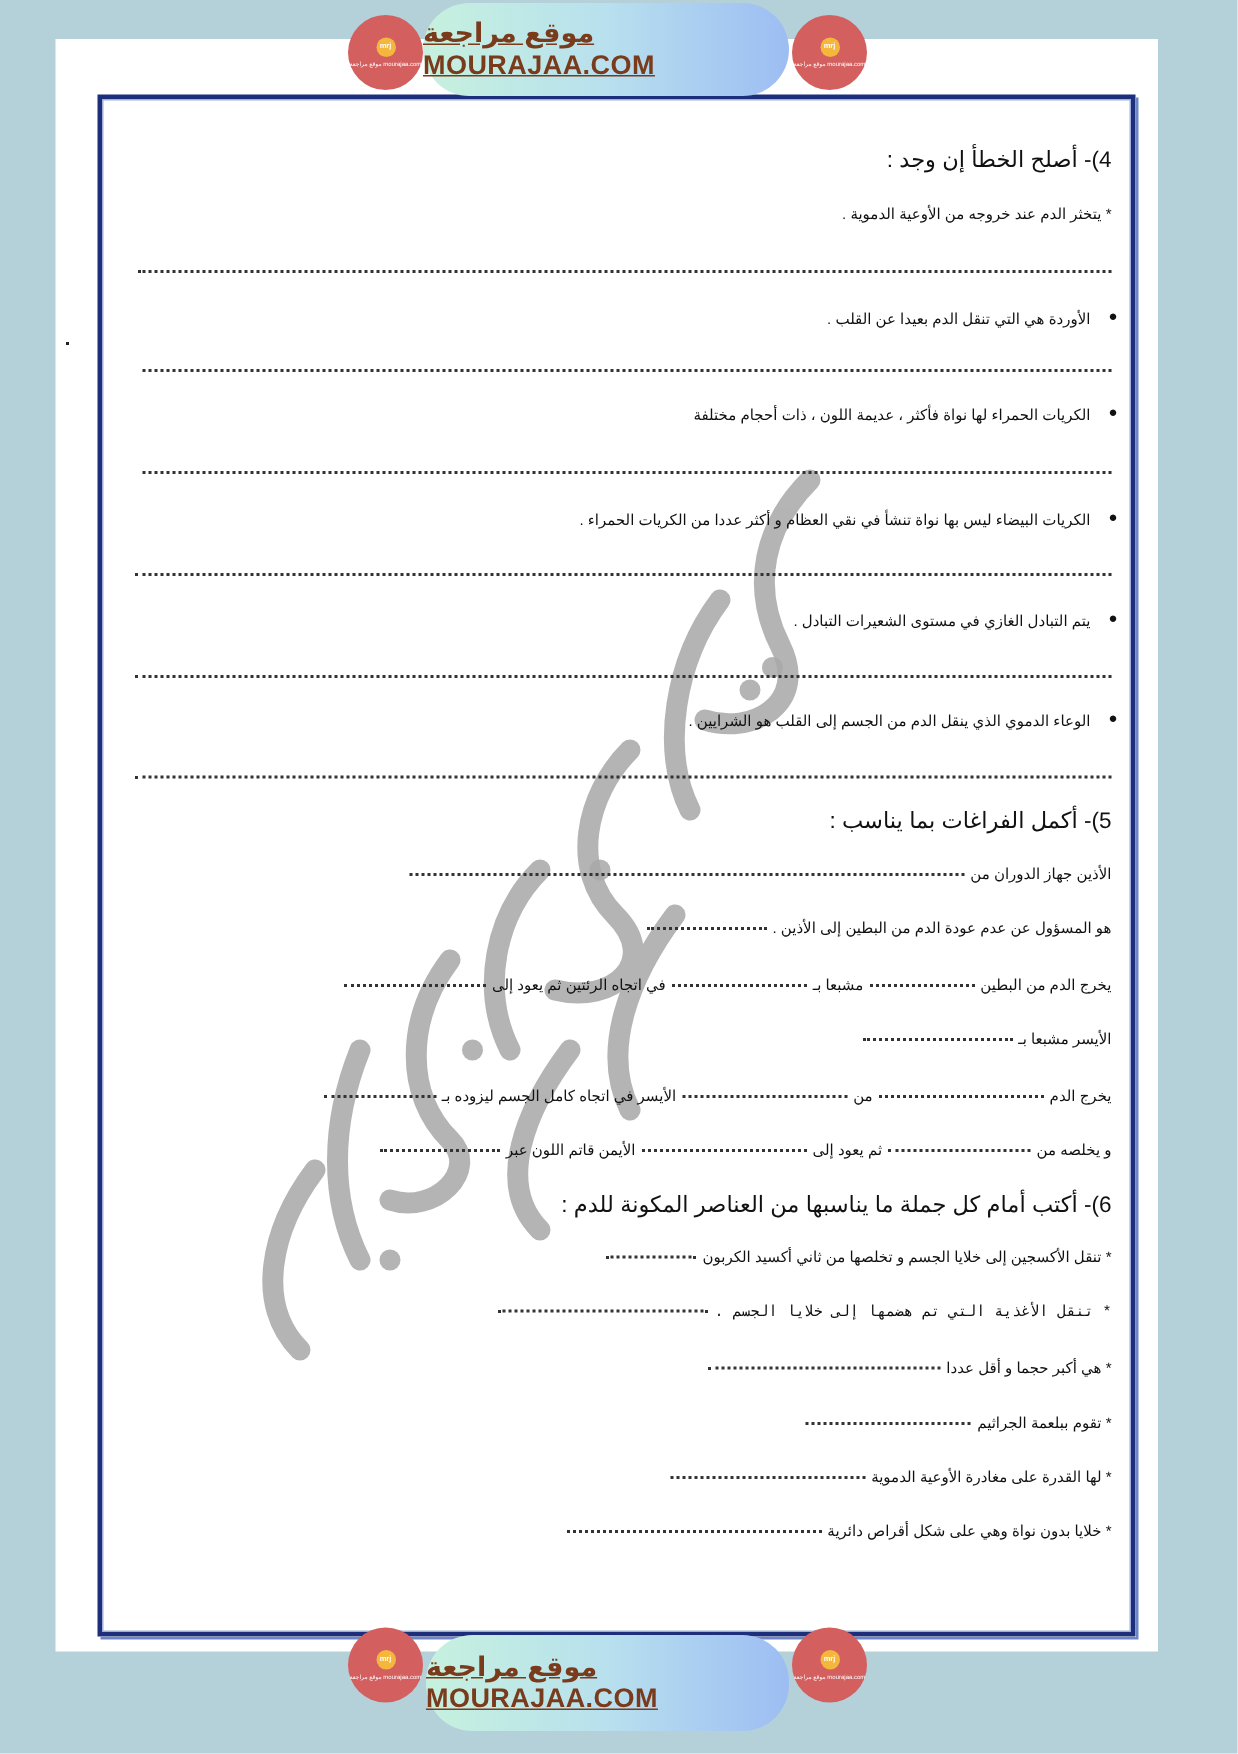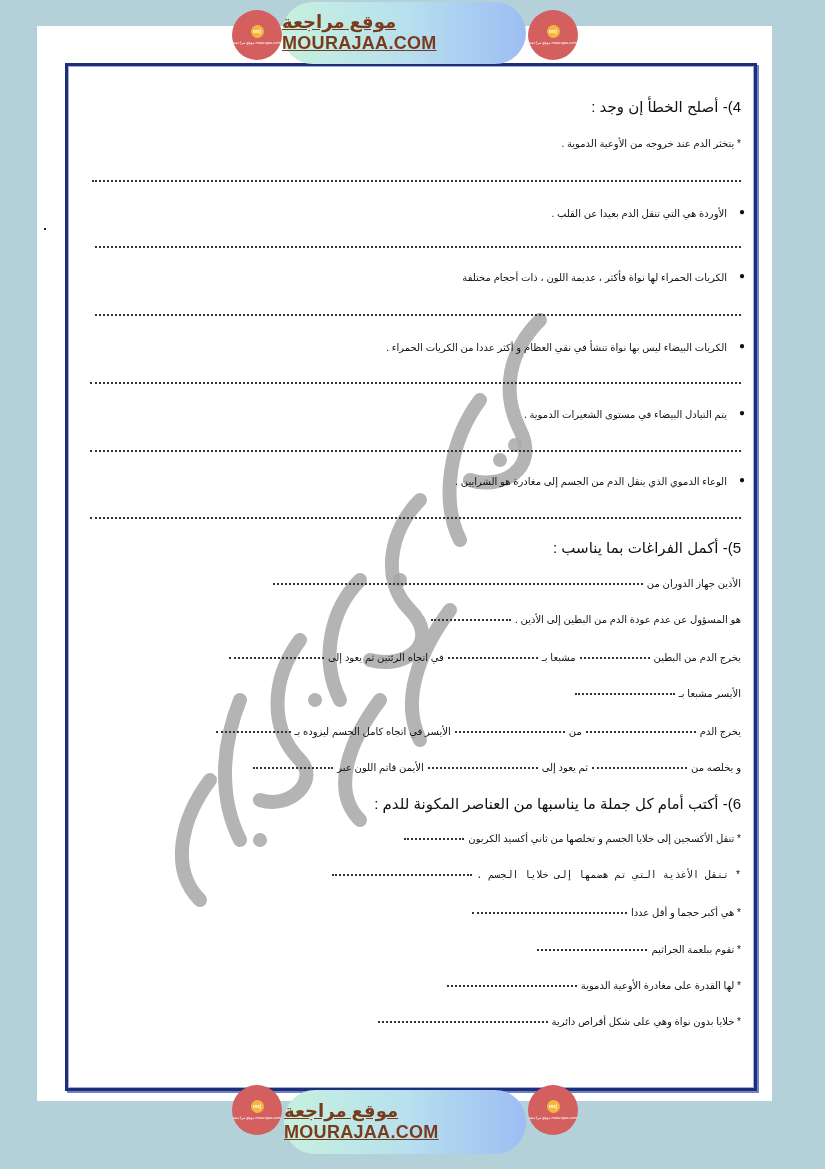--- a/index.html
+++ b/index.html
@@ -113,24 +113,24 @@
 
   <div class="line bullet" style="top:204px;">الأوردة هي التي تنقل الدم بعيدا عن القلب .</div>
   <div class="dotline" style="top:246px; left:95px;"></div>
 
   <div class="line bullet" style="top:268px;">الكريات الحمراء لها نواة فأكثر ، عديمة اللون ، ذات أحجام مختلفة</div>
   <div class="dotline" style="top:314px; left:95px;"></div>
 
   <div class="line bullet" style="top:338px;">الكريات البيضاء ليس بها نواة تنشأ في نقي العظام و أكثر عددا من الكريات الحمراء .</div>
   <div class="dotline" style="top:382px; left:90px;"></div>
 
-  <div class="line bullet" style="top:405px;">يتم التبادل البيضاء في مستوى الشعيرات الدموية .</div>
+  <div class="line bullet" style="top:405px;">يتم التبادل الغازي في مستوى الشعيرات التبادل .</div>
   <div class="dotline" style="top:450px; left:90px;"></div>
 
-  <div class="line bullet" style="top:472px;">الوعاء الدموي الذي ينقل الدم من الجسم إلى مغادرة هو الشرايين .</div>
+  <div class="line bullet" style="top:472px;">الوعاء الدموي الذي ينقل الدم من الجسم إلى القلب هو الشرايين .</div>
   <div class="dotline" style="top:517px; left:90px;"></div>
 
   <div class="line heading" style="top:538px;">5)- أكمل الفراغات بما يناسب :</div>
 
   <div class="line" style="top:574px;">
     <span>الأذين جهاز الدوران من</span><span class="fill" style="width:370px;"></span>
   </div>
   <div class="line" style="top:610px;">
     <span class="fill" style="width:0; margin:0;"></span><span>هو المسؤول عن عدم عودة الدم من البطين إلى الأذين .</span><span class="fill" style="width:80px;"></span>
   </div>

